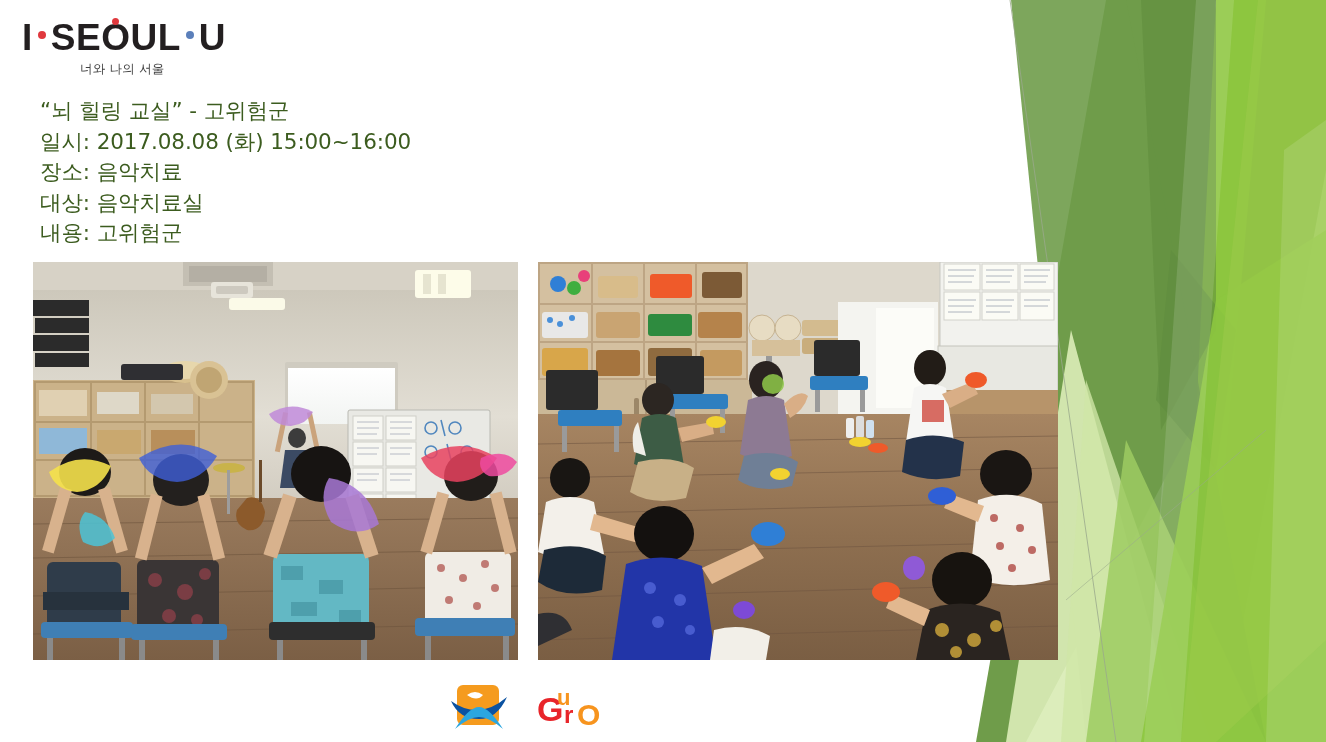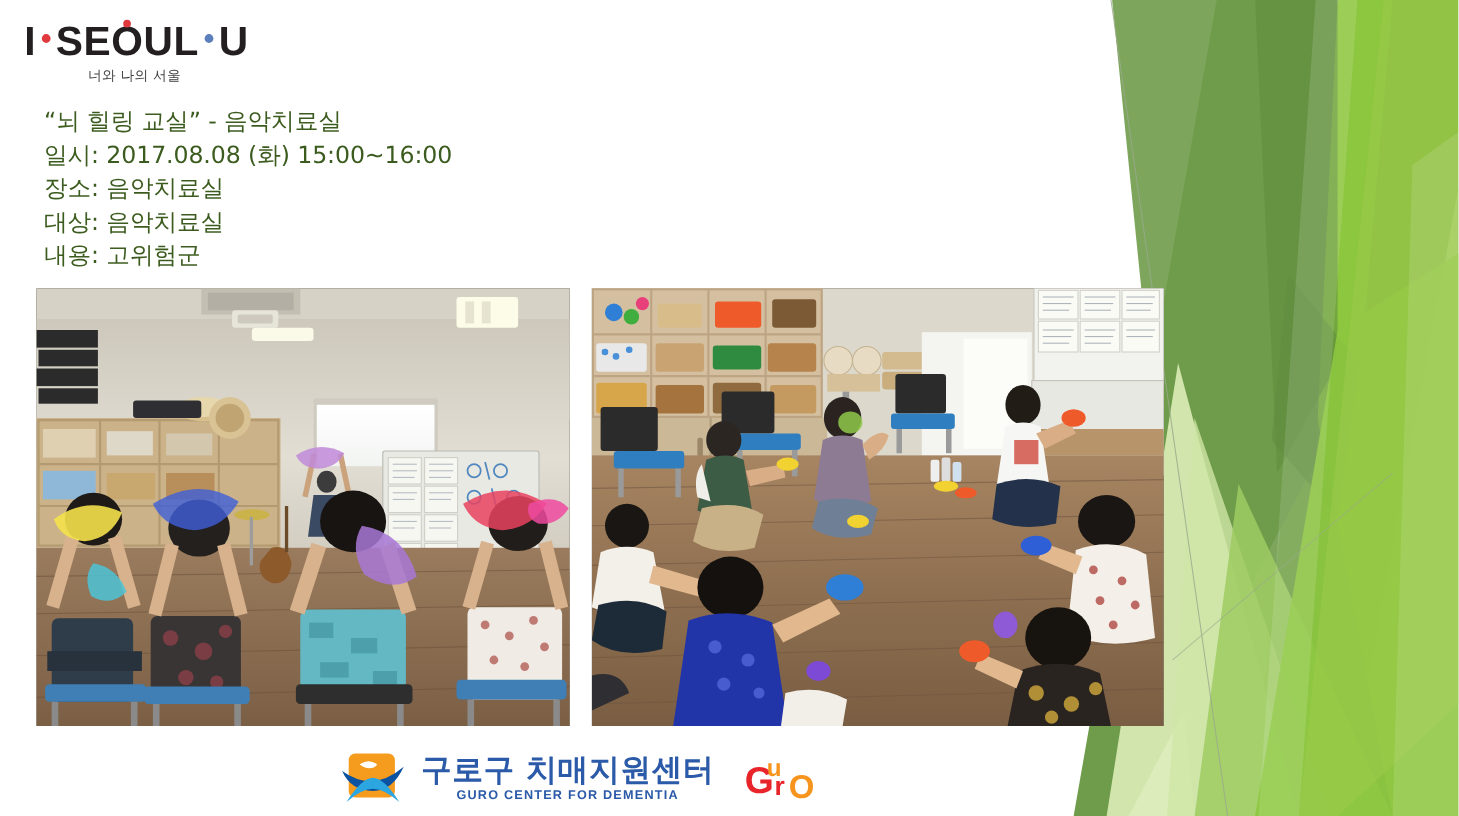--- a/index.html
+++ b/index.html
@@ -190,23 +190,23 @@
         <span>O</span>
       </span>
       <span>UL</span>
       <span class="dot-blue"></span>
       <span>U</span>
     </div>
     <div class="seoul-sub">너와 나의 서울</div>
   </div>
 
   <div class="info-block">
-    <span class="info-line">“뇌 힐링 교실” - 음악치료실</span>
+    <span class="info-line">“뇌 힐링 교실” - 고위험군</span>
     <span class="info-line">일시: 2017.08.08 (화) 15:00~16:00</span>
-    <span class="info-line">장소: 음악치료실</span>
+    <span class="info-line">장소: 음악치료</span>
     <span class="info-line">대상: 음악치료실</span>
     <span class="info-line">내용: 고위험군</span>
   </div>
 
   <div class="photo" id="photo-left">
     <svg viewBox="0 0 485 398" preserveAspectRatio="none">
       <defs>
         <linearGradient id="wallL" x1="0" y1="0" x2="0" y2="1">
           <stop offset="0" stop-color="#cdc8bb"></stop>
             <stop offset="0.55" stop-color="#e2ded4"></stop>
@@ -600,24 +600,20 @@
 
   <div class="footer">
 
     <svg class="guro-mark" viewBox="0 0 60 48">
       <rect x="8" y="2" width="42" height="40" rx="6" fill="#f59b1e"></rect>
       <path d="M18 12 q8 -6 16 0 q-6 7 -16 0z" fill="#ffffff"></path>
       <path d="M2 18 q28 20 56 -4 q-10 22 -28 22 q-20 0 -28 -18z" fill="#0b52a1"></path>
       <path d="M6 46 q14 -22 24 -22 q10 0 24 22 q-14 -12 -24 -12 q-10 0 -24 12z" fill="#2ba6e0"></path>
     </svg>
 
-    <div class="guro-text-wrap">
-      <div class="guro-kor">구로구 치매지원센터</div>
-      <div class="guro-eng">GURO CENTER FOR DEMENTIA</div>
-    </div>
 
     <svg class="guro-badge" viewBox="0 0 74 44">
       <text x="0" y="36" font-family="Liberation Sans, sans-serif" font-weight="bold" font-size="34" fill="#e8252a">G</text>
       <text x="20" y="20" font-family="Liberation Sans, sans-serif" font-weight="bold" font-size="22" fill="#f7941e">u</text>
       <text x="27" y="38" font-family="Liberation Sans, sans-serif" font-weight="bold" font-size="24" fill="#e8252a">r</text>
       <text x="40" y="40" font-family="Liberation Sans, sans-serif" font-weight="bold" font-size="30" fill="#f7941e">O</text>
     </svg>
 
   </div>
 

